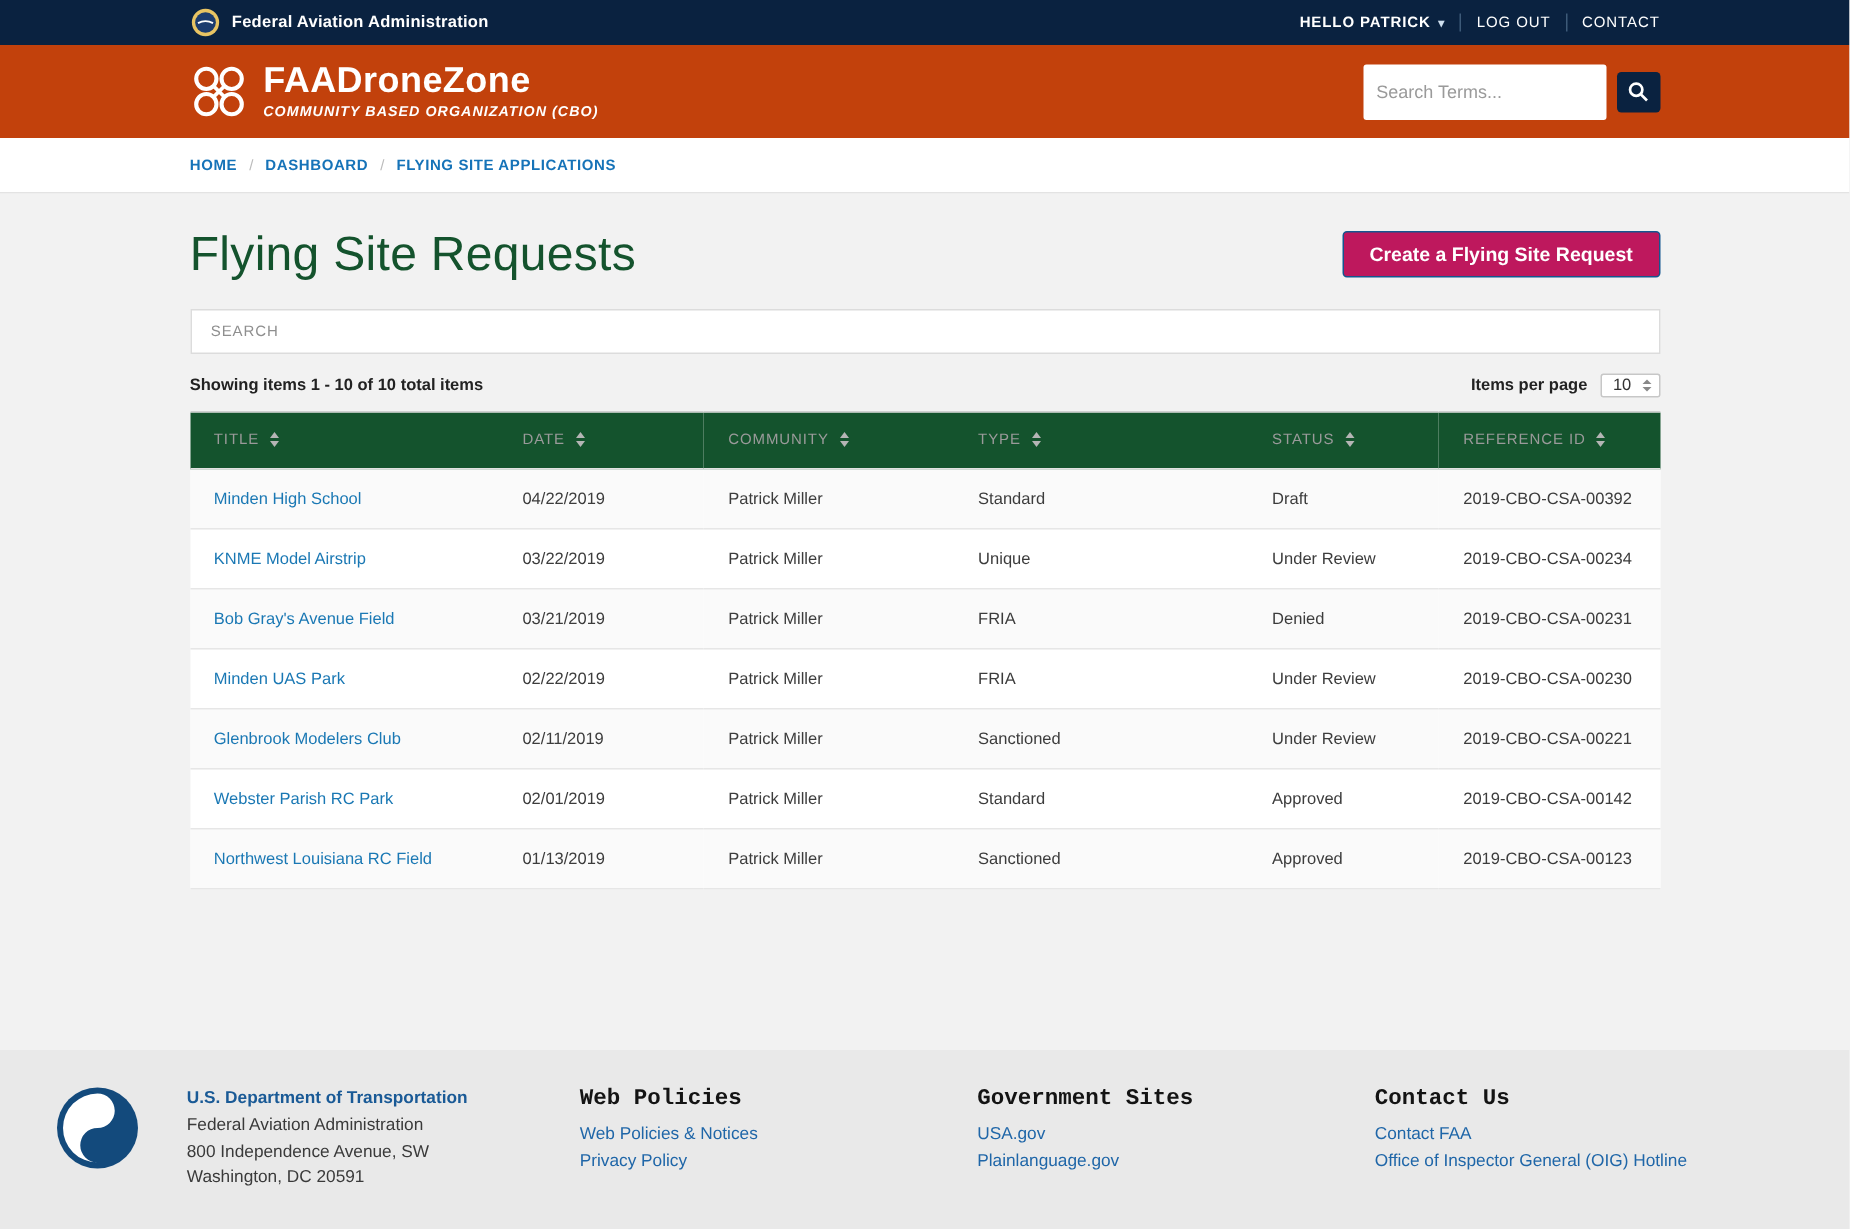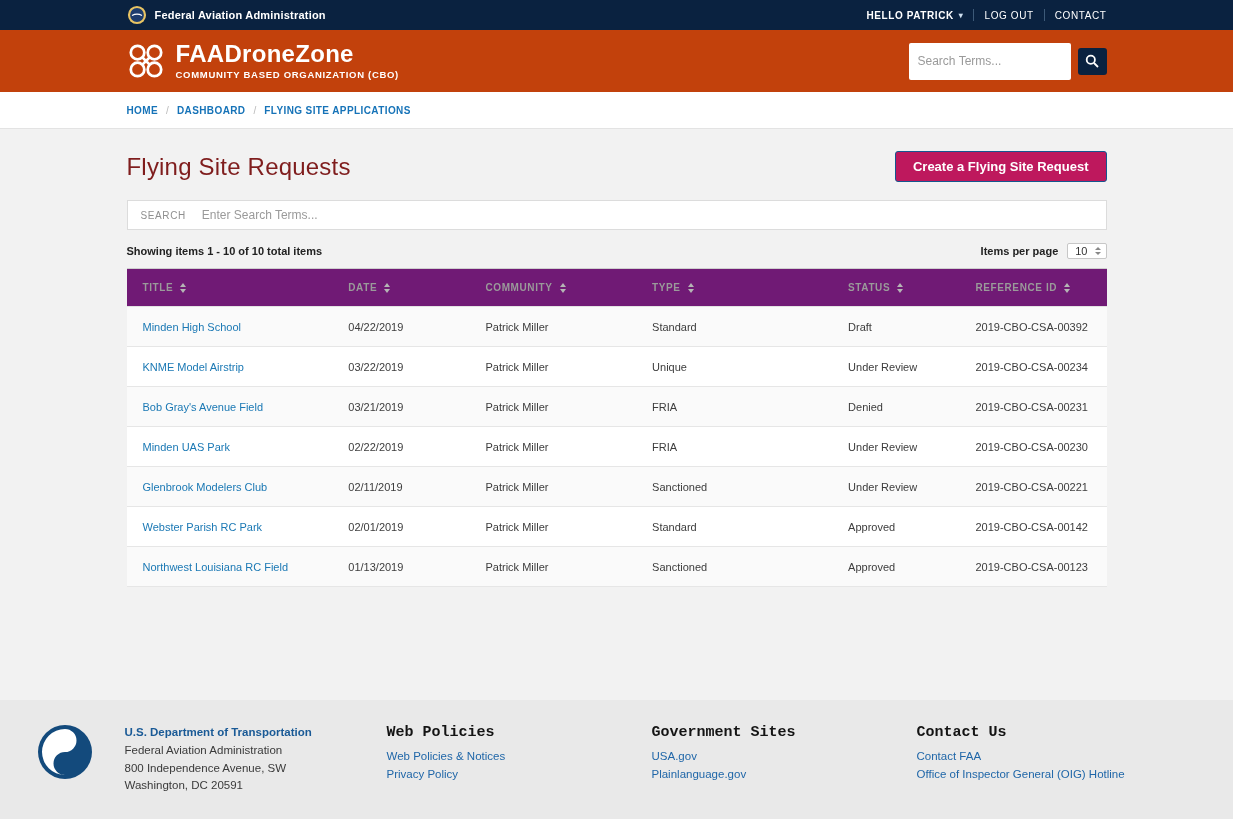--- a/index.html
+++ b/index.html
@@ -21,21 +21,21 @@
   .topbar-link { color: #ffffff; font-size: 10px; letter-spacing: 0.6px; }
   .topbar-greeting { font-weight: bold; display: flex; align-items: center; gap: 5px; }
   .caret-down { font-size: 8px; color: #cfe0ef; }
   .top-divider { width: 1px; height: 12px; background: #3d5a78; }
 
   
   .header { height: 62px; background: #c2410c; display: flex; align-items: center; }
   .header-inner { display: flex; align-items: center; justify-content: space-between; }
   .brand { display: flex; align-items: center; gap: 11px; }
   .brand-name { color: #ffffff; font-size: 24px; font-weight: bold; letter-spacing: 0.3px; line-height: 1; }
-  .brand-sub { color: #ffffff; font-size: 9.5px; font-weight: bold; letter-spacing: 0.7px; margin-top: 3px; }
+  .brand-sub { color: #ffffff; font-size: 9.5px; font-weight: bold; letter-spacing: 0.7px; margin-top: 3px; font-style: italic; }
   .hdr-search { display: flex; align-items: center; gap: 7px; }
   .hdr-search input {
     width: 162px; height: 37px; border: none; border-radius: 2px;
     padding: 0 9px; font-size: 12px; font-family: "Liberation Sans", sans-serif;
     color: #444; outline: none;
   }
   .hdr-search input::placeholder { color: #9a9a9a; }
   .hdr-search-btn {
     width: 29px; height: 27px; background: #0a2240; border: none; border-radius: 3px;
     display: flex; align-items: center; justify-content: center; cursor: pointer;
@@ -43,21 +43,21 @@
 
   
   .breadcrumb-bar { background: #ffffff; height: 37px; display: flex; align-items: center; border-bottom: 1px solid #e3e3e3; }
   .breadcrumb { display: flex; align-items: center; }
   .crumb { color: #1673b8; font-size: 10px; font-weight: bold; letter-spacing: 0.4px; text-transform: uppercase; }
   .crumb-sep { color: #bbbbbb; font-size: 10px; margin: 0 8px; }
 
   
   .main { min-height: 571px; padding-top: 22px; padding-bottom: 40px; }
   .page-head { display: flex; align-items: center; justify-content: space-between; }
-  .page-title { color: #7f1d1d; font-size: 24px; font-weight: 400; letter-spacing: 0.2px; }
+  .page-title { color: #14532d; font-size: 32px; font-weight: 400; letter-spacing: 0.2px; }
   .create-btn {
     background: #be185d; color: #ffffff; font-size: 13px; font-weight: bold;
     font-family: "Liberation Sans", sans-serif;
     border: 1px solid #15568f; border-radius: 3px; padding: 7px 17px; cursor: pointer;
   }
 
   .search-panel {
     margin-top: 18px; background: #ffffff; border: 1px solid #dcdcdc;
     display: flex; align-items: center; height: 30px; padding: 0 13px;
   }
@@ -78,22 +78,22 @@
     display: flex; align-items: center; gap: 7px; cursor: pointer; min-width: 36px;
   }
   .spin { display: inline-flex; flex-direction: column; gap: 2px; }
   .spin i { display: block; width: 0; height: 0; border-left: 3px solid transparent; border-right: 3px solid transparent; }
   .spin .up { border-bottom: 3.5px solid #888; }
   .spin .down { border-top: 3.5px solid #888; }
 
   
   table { width: 100%; border-collapse: collapse; background: #ffffff; }
   thead th {
-    background: #701a75; border-top: 1px solid #cfcfcf; border-bottom: 1px solid #e2e2e2;
-    font-size: 10px; color: #9a9a9a; font-weight: bold; letter-spacing: 0.6px;
+    background: #14532d; border-top: 1px solid #cfcfcf; border-bottom: 1px solid #e2e2e2;
+    font-size: 10px; color: #9a9a9a; font-weight: normal; letter-spacing: 0.6px;
     text-align: left; padding: 13px 16px; cursor: pointer; white-space: nowrap;
   }
   th.col-title { width: 21%; } th.col-date { width: 14%; } th.col-applicant { width: 17%; }
   th.col-type { width: 20%; } th.col-status { width: 13%; } th.col-ref { width: 15%; }
   .sort { display: inline-flex; flex-direction: column; gap: 2px; margin-left: 7px; vertical-align: middle; }
   .sort i { display: block; width: 0; height: 0; border-left: 3.5px solid transparent; border-right: 3.5px solid transparent; }
   .sort .up { border-bottom: 4px solid #b5b5b5; }
   .sort .down { border-top: 4px solid #b5b5b5; }
   tbody td { font-size: 11px; color: #3c3c3c; padding: 13.5px 16px; border-bottom: 1px solid #e6e6e6; }
   tbody tr:nth-child(odd) { background: #fafafa; }
@@ -186,21 +186,20 @@
 <div class="main">
   <div class="container">
 
     <div class="page-head">
       <h1 class="page-title">Flying Site Requests</h1>
       <button class="create-btn">Create a Flying Site Request</button>
     </div>
 
     <div class="search-panel">
       <span class="search-panel-label">SEARCH</span>
-      <input type="text" placeholder="Enter Search Terms..." style="">
     </div>
 
     <div class="meta-row">
       <span class="showing-text">Showing items 1 - 10 of 10 total items</span>
       <div class="ipp">
         <span class="ipp-label">Items per page</span>
         <div class="ipp-select">
           <span>10</span>
           <span class="spin">
               <i class="up"></i>

